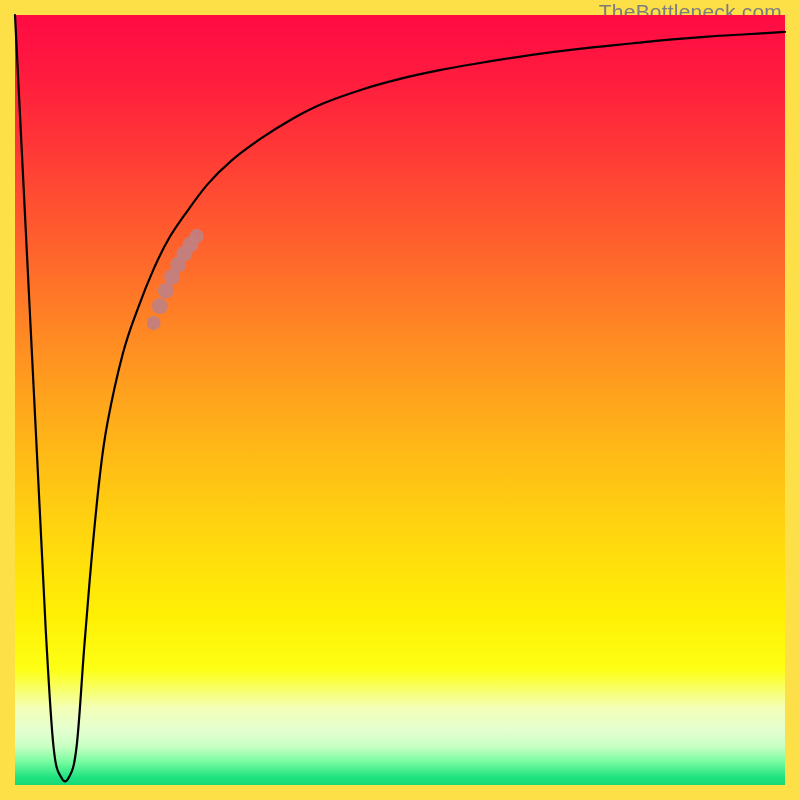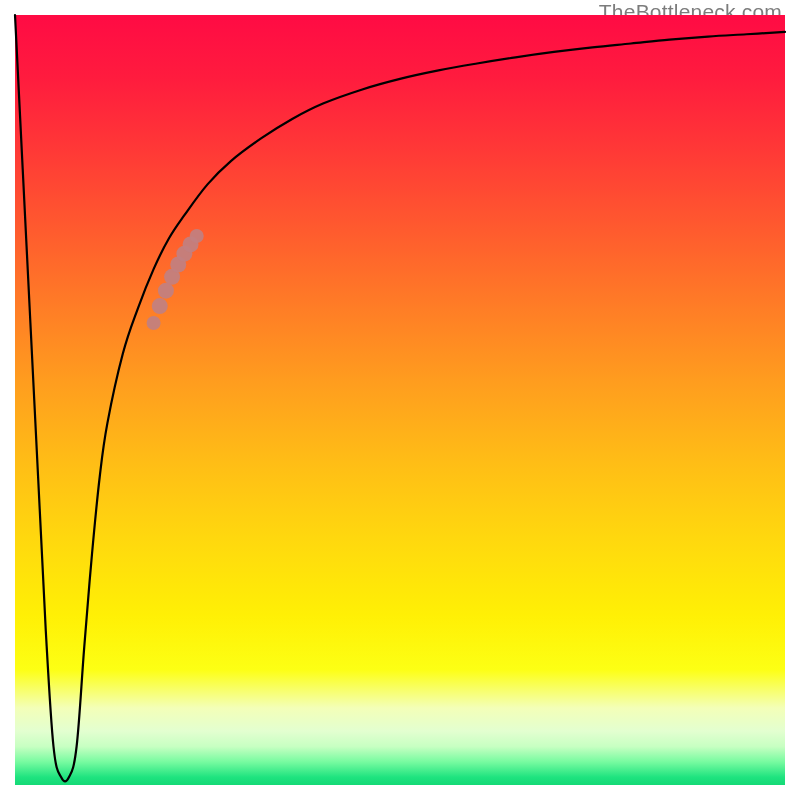--- a/index.html
+++ b/index.html
@@ -8,21 +8,21 @@
     width: 800px;
     height: 800px;
     overflow: hidden;
     background: #000;
     font-family: Arial, Helvetica, sans-serif;
   }
   .stage {
     position: relative;
     width: 800px;
     height: 800px;
-    background: #ffffff;
+    background: #fde047;
   }
   .plot-area {
     position: absolute;
     left: 15px;
     top: 15px;
     width: 770px;
     height: 770px;
     
     background: linear-gradient(
       to bottom,

